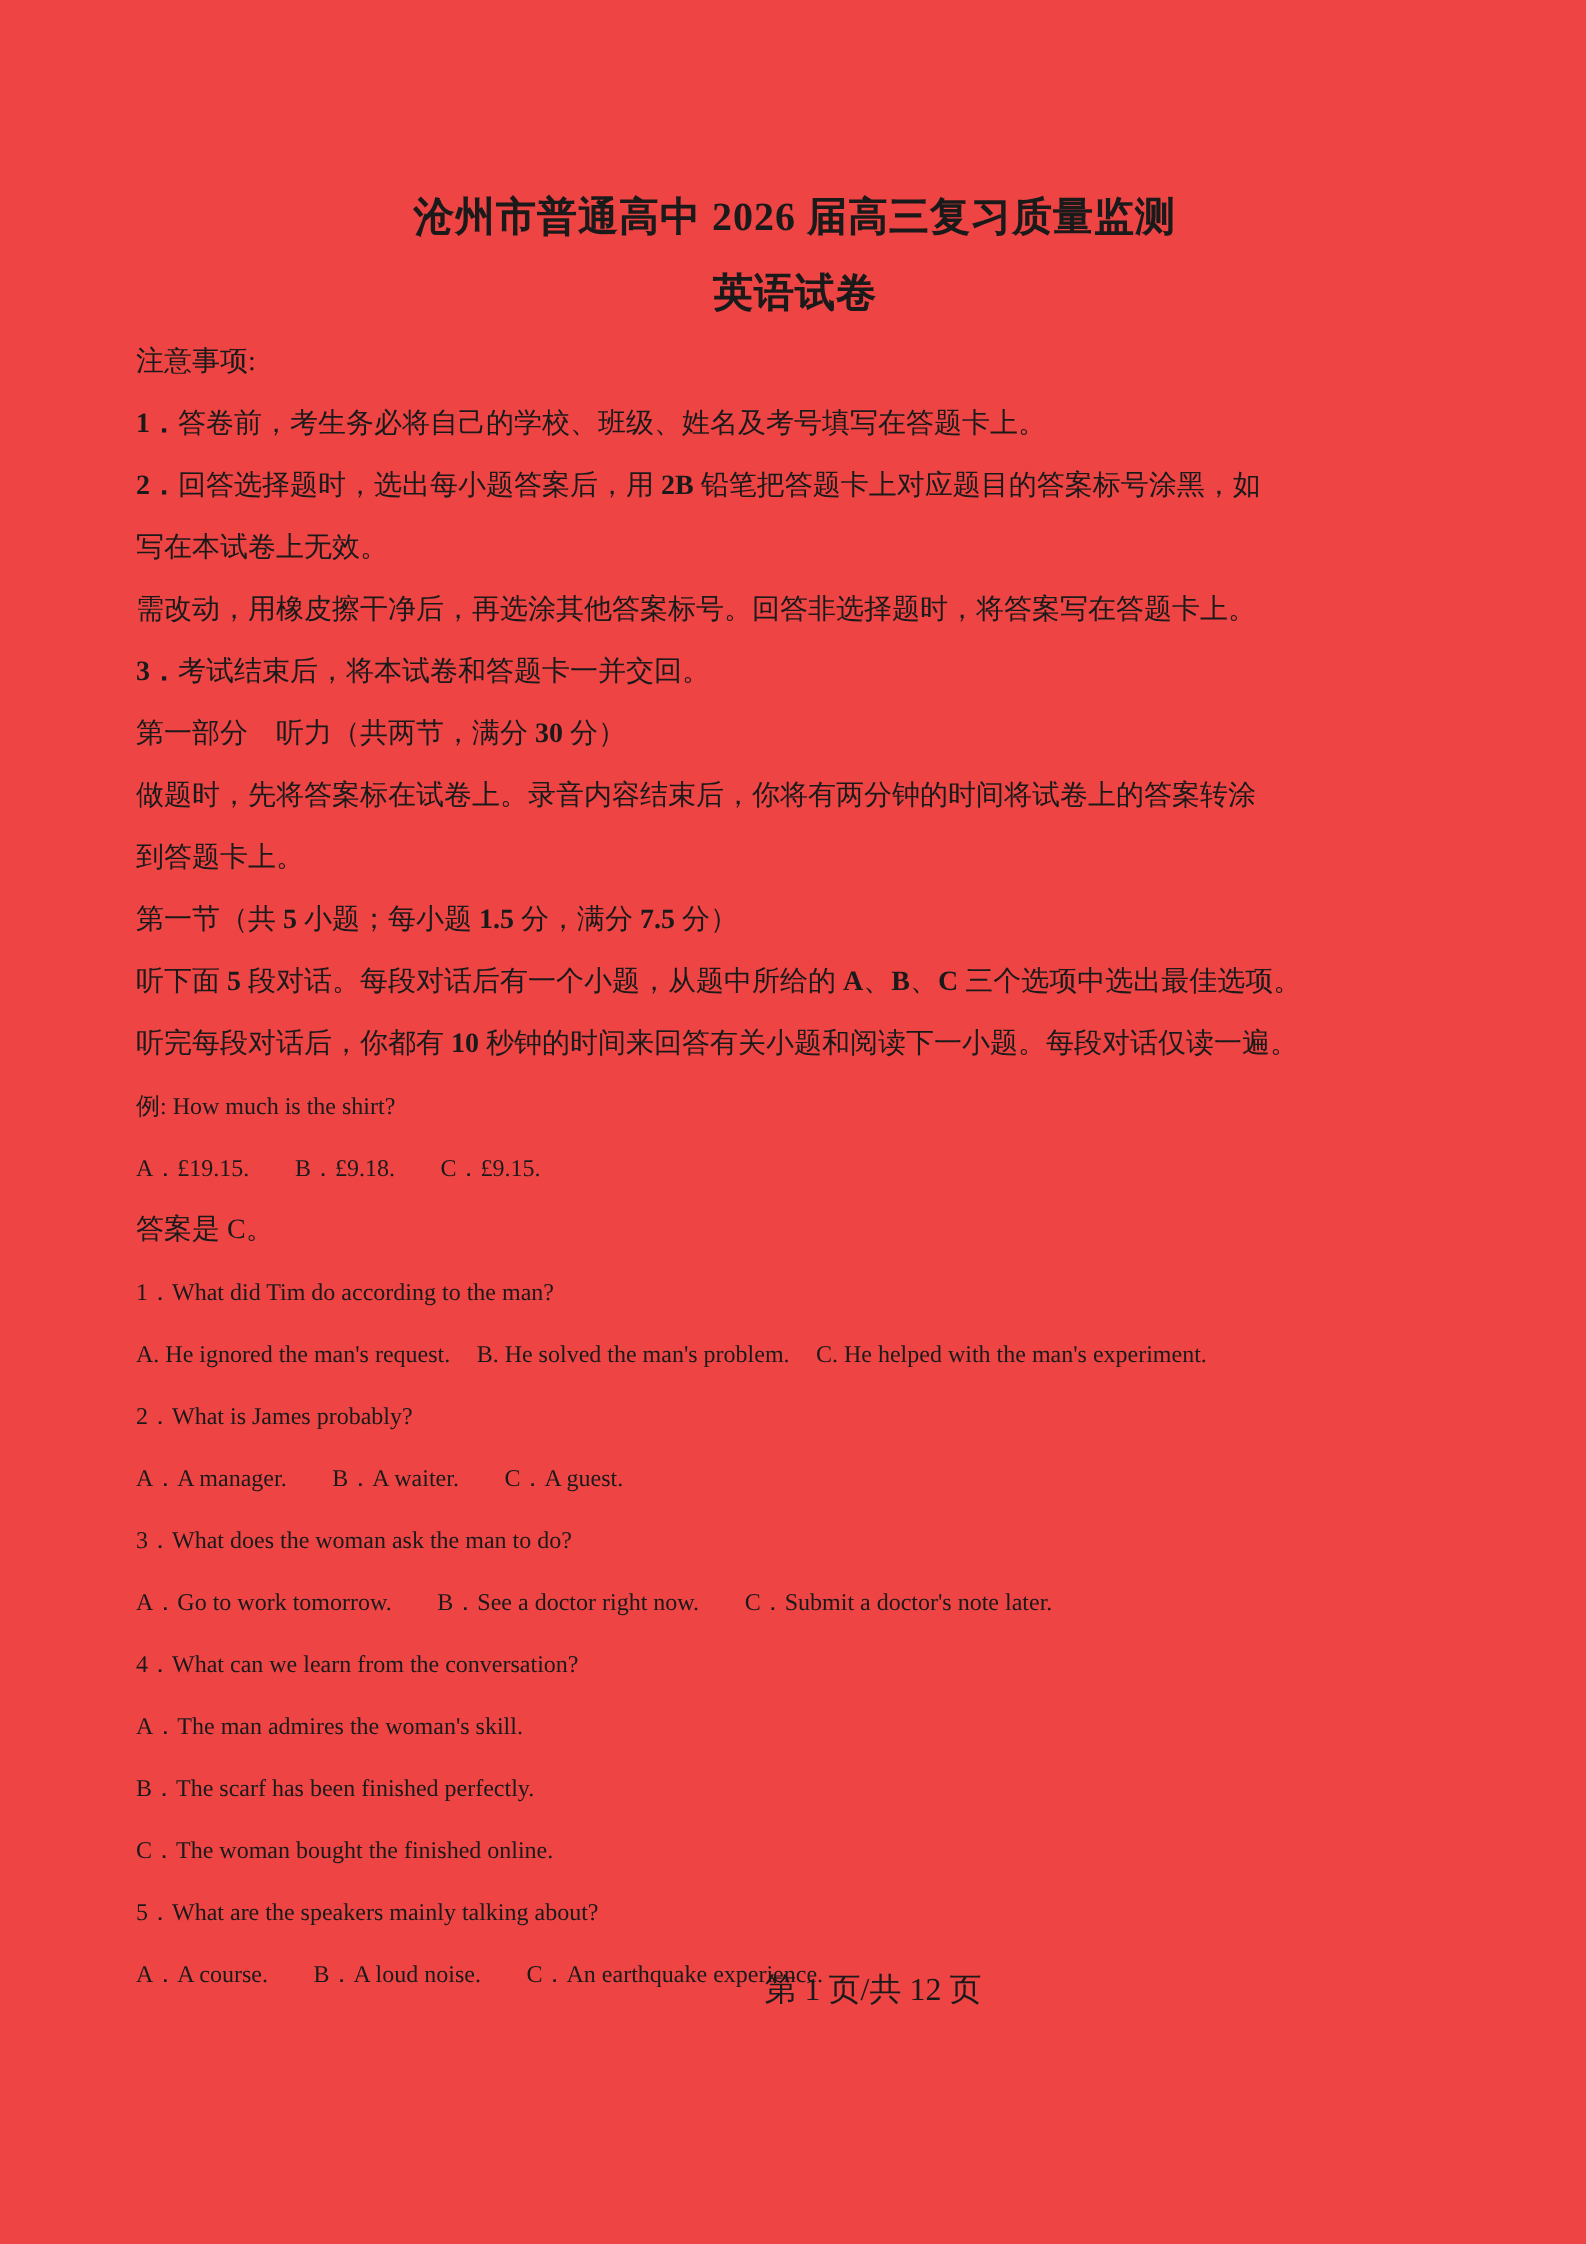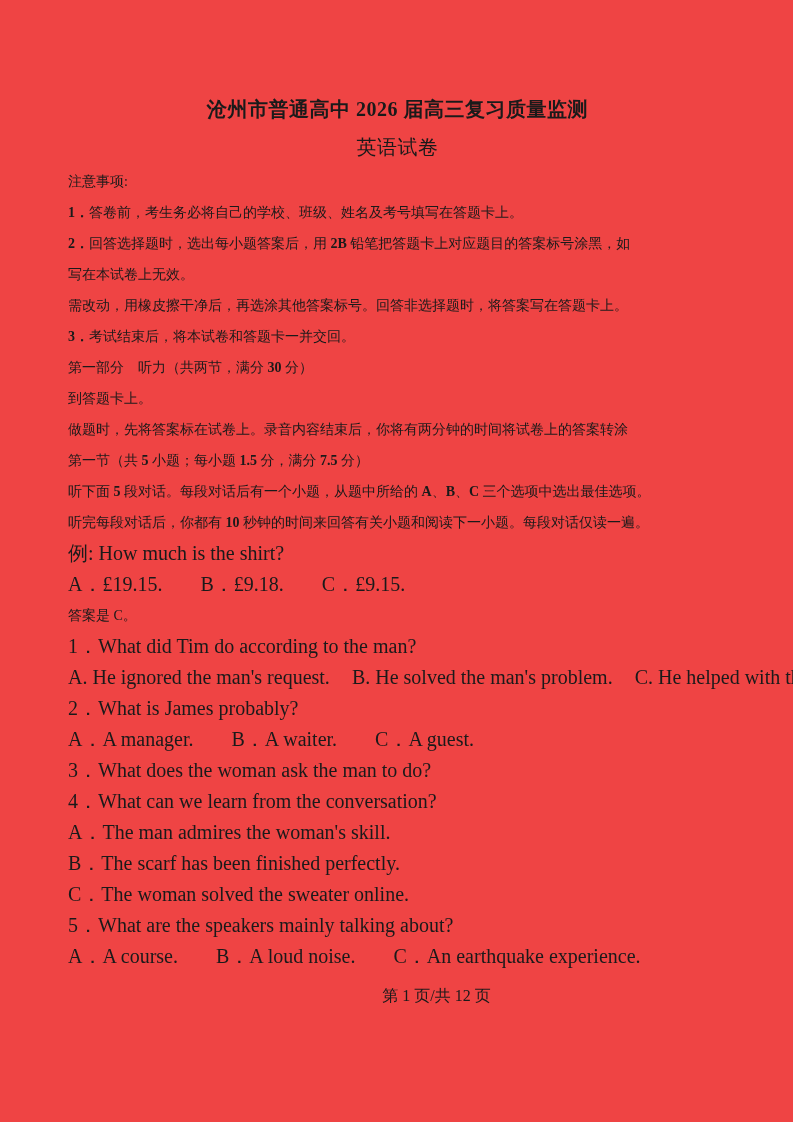--- a/index.html
+++ b/index.html
@@ -23,32 +23,32 @@
     font-size: 20px;
     line-height: 28px;
     font-weight: bold;
     text-align: center;
     letter-spacing: 0.5px;
   }
   .subtitle {
     margin: 10px 0 0 0;
     font-size: 20px;
     line-height: 28px;
-    font-weight: normal;
+    font-weight: bold;
     text-align: center;
     letter-spacing: 0.5px;
   }
   .body-lines { margin-top: 5px; }
   .line {
     font-size: 14px;
     line-height: 31px;
     white-space: nowrap;
   }
   .line b { font-weight: bold; }
-  .en { font-size: 20px; }
+  .en { font-size: 12px; }
   .opts .opt { margin-right: 1.9em; }
   .opts .opt:last-child { margin-right: 0; }
   .opts-tight .opt { margin-right: 1.1em; }
   .footer {
     position: absolute;
     left: 0;
     top: 980px;
     width: 100%;
     text-align: center;
     font-size: 16px;
@@ -68,43 +68,44 @@
 
     <div class="body-lines">
       <div class="line">注意事项:</div>
       <div class="line"><b>1．</b><span>答卷前，考生务必将自己的学校、班级、姓名及考号填写在答题卡上。</span></div>
       <div class="line"><b>2．</b><span>回答选择题时，选出每小题答案后，用 </span><b>2B</b><span> 铅笔把答题卡上对应题目的答案标号涂黑，如</span></div>
       <div class="line"><span>写在本试卷上无效。</span></div>
       <div class="line"><span>需改动，用橡皮擦干净后，再选涂其他答案标号。回答非选择题时，将答案写在答题卡上。</span></div>
       <div class="line"><b>3．</b><span>考试结束后，将本试卷和答题卡一并交回。</span></div>
 
       <div class="line"><span>第一部分　听力（共两节，满分 </span><b>30</b><span> 分）</span></div>
+      <div class="line"><span>做题时，先将答案标在试卷上。录音内容结束后，你将有两分钟的时间将试卷上的答案转涂</span></div>
       <div class="line"><span>到答题卡上。</span></div>
-      <div class="line"><span>做题时，先将答案标在试卷上。录音内容结束后，你将有两分钟的时间将试卷上的答案转涂</span></div>
 
       <div class="line"><span>第一节（共 </span><b>5</b><span> 小题；每小题 </span><b>1.5</b><span> 分，满分 </span><b>7.5</b><span> 分）</span></div>
       <div class="line"><span>听下面 </span><b>5</b><span> 段对话。每段对话后有一个小题，从题中所给的 </span><b>A</b><span>、</span><b>B</b><span>、</span><b>C</b><span> 三个选项中选出最佳选项。</span></div>
       <div class="line"><span>听完每段对话后，你都有 </span><b>10</b><span> 秒钟的时间来回答有关小题和阅读下一小题。每段对话仅读一遍。</span></div>
 
       <div class="line en">例: How much is the shirt?</div>
       <div class="line en opts"><span class="opt">A．£19.15.</span><span class="opt">B．£9.18.</span><span class="opt">C．£9.15.</span></div>
       <div class="line">答案是 C。</div>
 
       <div class="line en">1．What did Tim do according to the man?</div>
       <div class="line en opts opts-tight"><span class="opt">A. He ignored the man's request.</span><span class="opt">B. He solved the man's problem.</span><span class="opt">C. He helped with the man's experiment.</span></div>
 
       <div class="line en">2．What is James probably?</div>
       <div class="line en opts"><span class="opt">A．A manager.</span><span class="opt">B．A waiter.</span><span class="opt">C．A guest.</span></div>
 
       <div class="line en">3．What does the woman ask the man to do?</div>
+      <div class="line en opts"><span class="opt">A．Go to work tomorrow.</span><span class="opt">B．See a doctor right now.</span><span class="opt">C．Submit a doctor's note later.</span></div>
 
       <div class="line en">4．What can we learn from the conversation?</div>
       <div class="line en">A．The man admires the woman's skill.</div>
       <div class="line en">B．The scarf has been finished perfectly.</div>
-      <div class="line en">C．The woman solved the sweater online.</div>
+      <div class="line en">C．The woman bought the finished online.</div>
 
       <div class="line en">5．What are the speakers mainly talking about?</div>
       <div class="line en opts"><span class="opt">A．A course.</span><span class="opt">B．A loud noise.</span><span class="opt">C．An earthquake experience.</span></div>
     </div>
   </div>
 
   <div class="footer">第 1 页/共 12 页</div>
 </div>
 
 </body></html>

